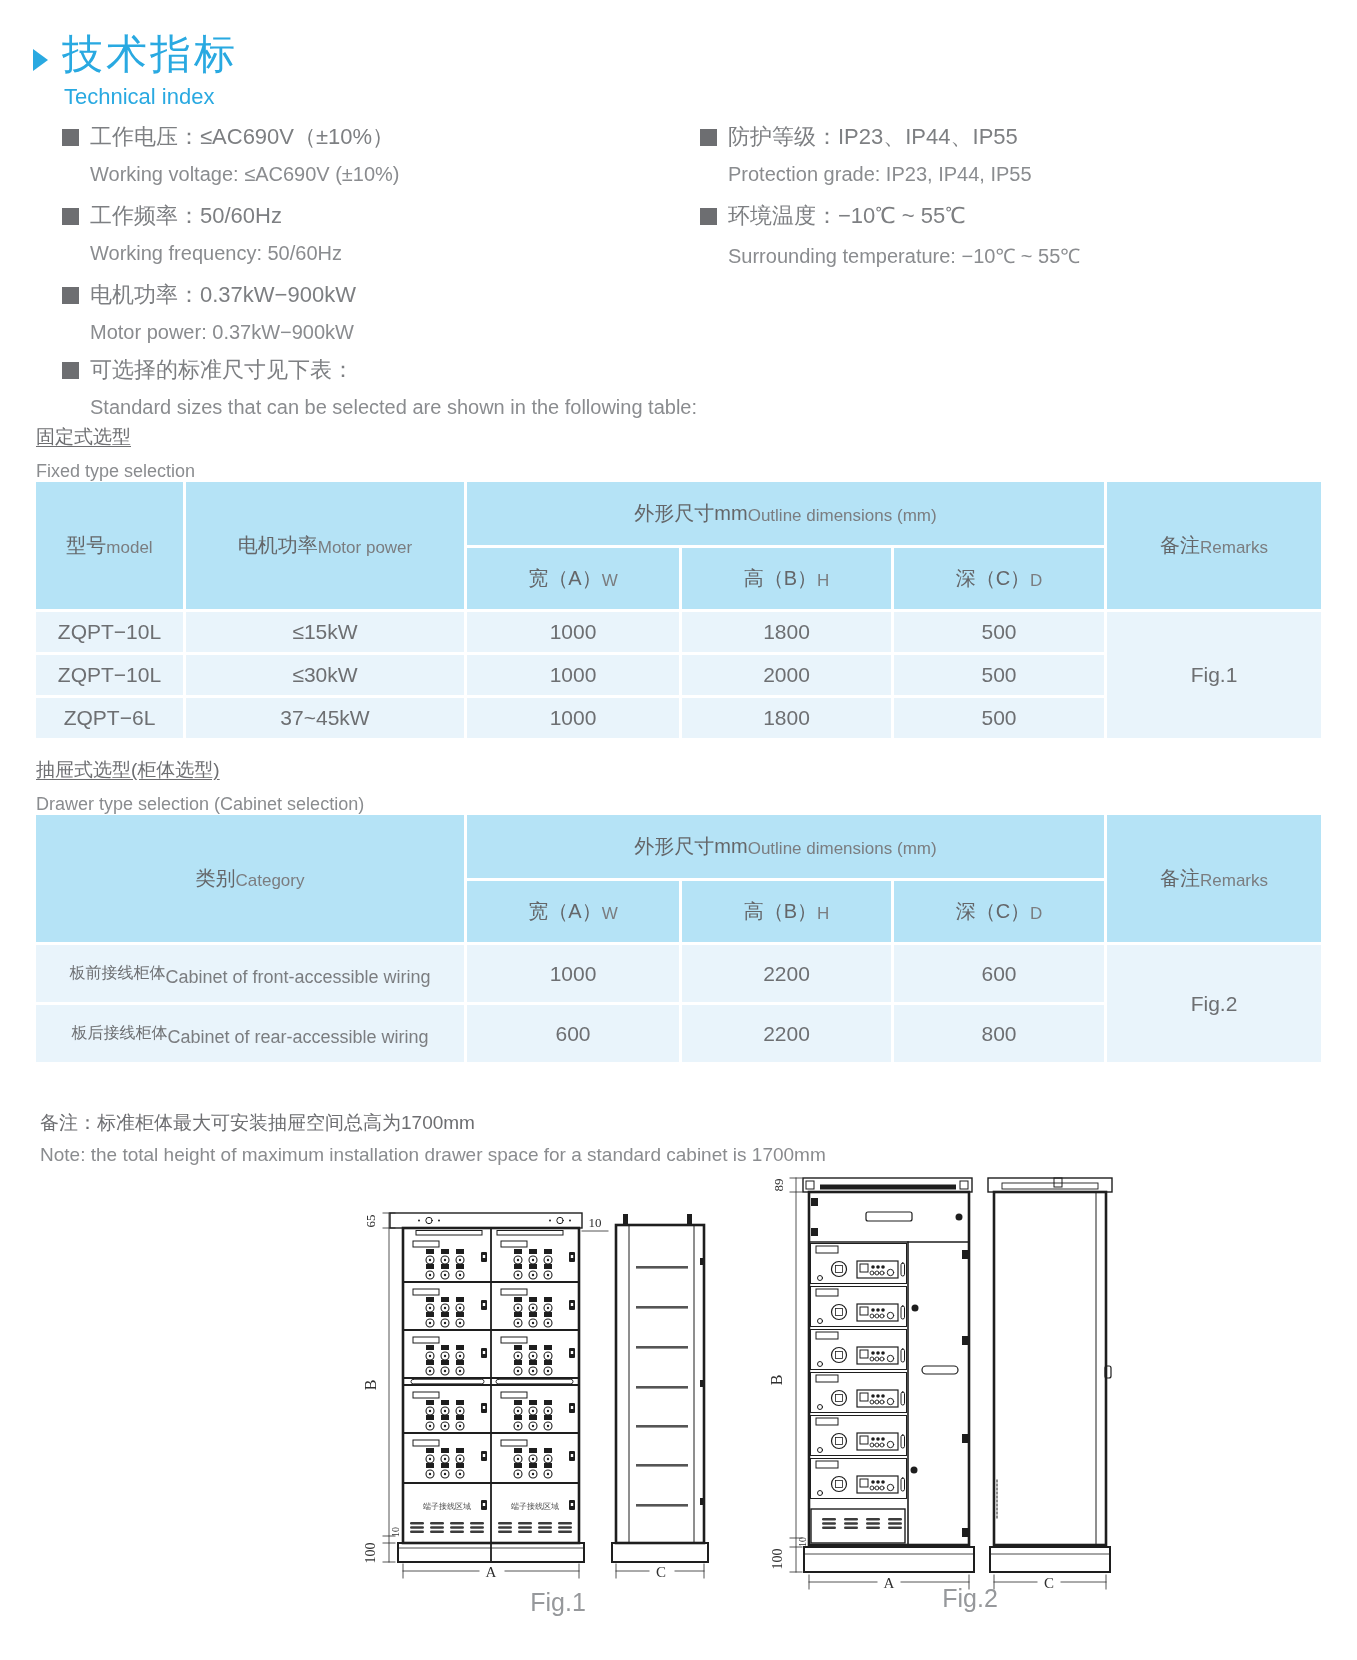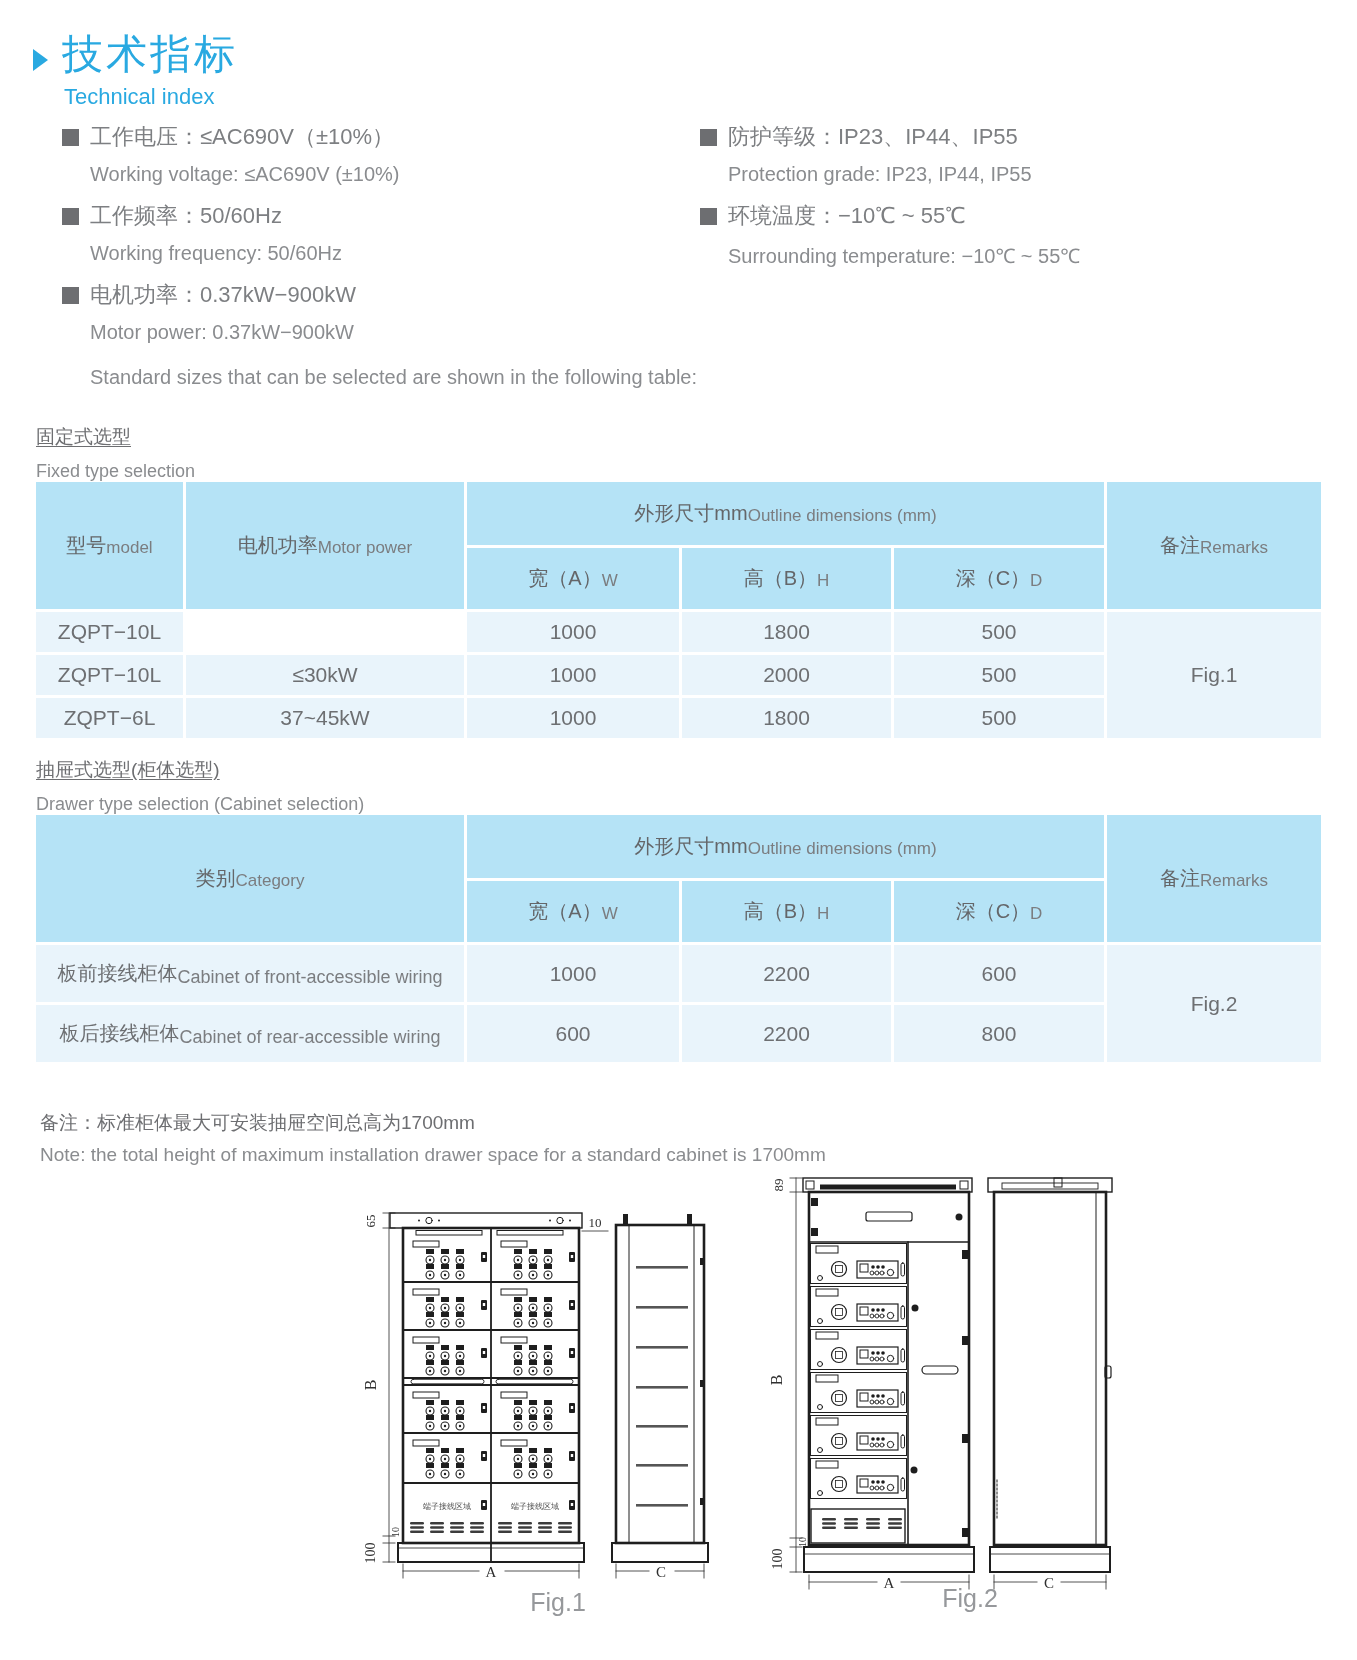--- a/index.html
+++ b/index.html
@@ -34,21 +34,21 @@
   .tbl1 { top:482px; grid-template-columns:147px 278px 212px 209px 210px 1fr;
           grid-template-rows:63px 61px 40px 40px 40px; }
   .tbl2 { top:815px; grid-template-columns:428px 212px 209px 210px 1fr;
           grid-template-rows:63px 61px 57px 57px; }
   .cell { background:#E9F4FB; display:flex; flex-direction:row; align-items:center;
           justify-content:center; text-align:center; color:#6D6F72; }
   .cell.hdr { background:#B5E3F6; }
   .cn20 { font-size:20px; color:#646669; }
   .en17 { font-size:17px; color:#7B7D80; margin-top:4px; }
   .data { font-size:21px; color:#6D6F72; }
-  .cat-cn { font-size:20px; color:#6D6F72; }
+  .cat-cn { font-size:16px; color:#6D6F72; }
   .cat-en { font-size:18px; color:#7B7D80; margin-top:7px; }
 
   
   .note { position:absolute; left:40px; top:1110px; }
   .note-cn { font-size:19px; color:#6D6E71; }
   .note-en { font-size:19px; color:#8A8C8F; margin-top:8px; }
 
   
   .figs { position:absolute; left:330px; top:1140px; width:790px; height:500px; }
   svg text.dim { font-family:"Liberation Serif", serif; fill:#2f2f2f; }
@@ -89,20 +89,24 @@
     </div>
     <div class="spec-en">Protection grade: IP23, IP44, IP55</div>
     <div class="spec-cn">
       <span class="bullet"></span>
       <span>环境温度：−10℃ ~ 55℃</span>
     </div>
     <div class="spec-en">Surrounding temperature: −10℃ ~ 55℃</div>
   </div>
 
   <div class="table-note">
+    <div class="spec-cn">
+      <span class="bullet"></span>
+      <span>可选择的标准尺寸见下表：</span>
+    </div>
     <div class="spec-en">Standard sizes that can be selected are shown in the following table:</div>
   </div>
 
   <div class="caption" style="top:424px">
     <div class="cap-cn">固定式选型</div>
     <div class="cap-en">Fixed type selection</div>
   </div>
 
   <div class="tbl tbl1">
     <div class="cell hdr" style="grid-area:1/1/3/2">
@@ -129,20 +133,23 @@
       <div class="cn20">高（B）</div>
       <div class="en17">H</div>
     </div>
     <div class="cell hdr" style="grid-area:2/5/3/6">
       <div class="cn20">深（C）</div>
       <div class="en17">D</div>
     </div>
 
     <div class="cell" style="grid-area:3/1/4/2">
         <div class="data">ZQPT−10L</div>
+      </div>
+    <div class="cell" style="grid-area:3/2/4/3">
+        <div class="data">≤15kW</div>
       </div>
     <div class="cell" style="grid-area:3/3/4/4">
         <div class="data">1000</div>
       </div>
     <div class="cell" style="grid-area:3/4/4/5">
         <div class="data">1800</div>
       </div>
     <div class="cell" style="grid-area:3/5/4/6">
         <div class="data">500</div>
       </div>

